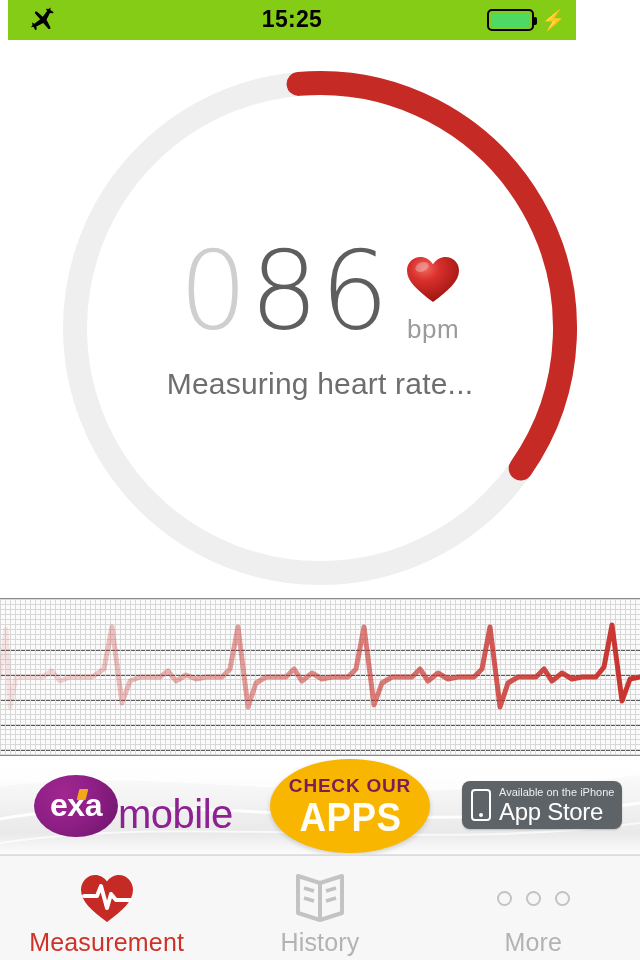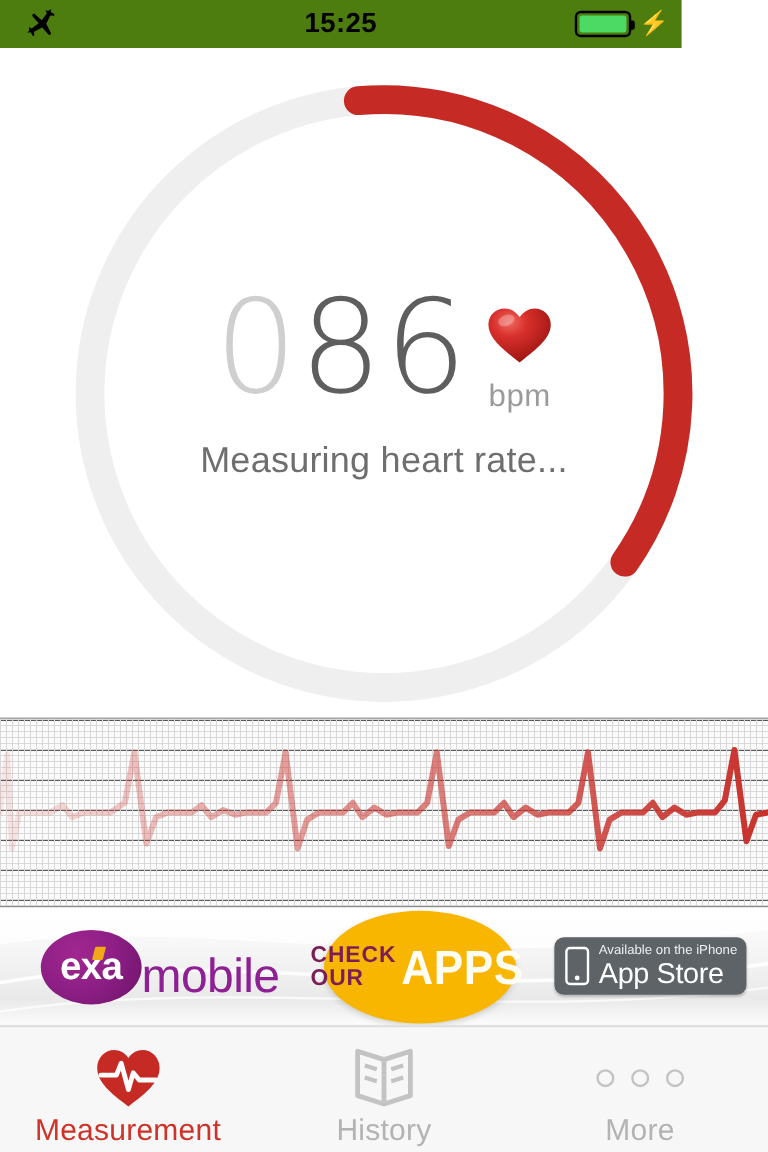--- a/index.html
+++ b/index.html
@@ -10,23 +10,23 @@
     overflow: hidden;
   }
   #app {
     position: relative;
     width: 640px; height: 960px;
     background: #ffffff;
   }
 
   
   .status-bar {
-    position: absolute; top: 0; left: 0;
+    position: absolute; top: 0; left: 8px;
     width: 568px; height: 40px;
-    background: #4d7c0f;
+    background: #84cc16;
     display: flex; align-items: center;
   }
   .status-left {
     position: absolute; left: 14px; top: 7px;
     width: 40px; height: 26px;
     display: flex; align-items: center; justify-content: center;
   }
   .status-time {
     position: absolute; left: 0; right: 0; top: 6px;
     text-align: center;
@@ -144,21 +144,21 @@
   }
   .mobile-text {
     color: #8e2094; font-size: 40px; font-weight: 400;
     letter-spacing: -0.5px;
   }
   .apps-circle {
     position: absolute; left: 270px; top: 2px;
     width: 160px; height: 94px;
     background: #F9B600;
     border-radius: 50%;
-    display: flex; 
+    display: flex; flex-direction: column;
     align-items: center; justify-content: center;
     box-shadow: 0 2px 5px rgba(0,0,0,0.16);
   }
   .apps-top {
     color: #7B1E55; font-size: 19px; font-weight: bold;
     letter-spacing: 0.8px; line-height: 1;
   }
   .apps-big {
     color: #FFFDF4; font-size: 40px; font-weight: bold;
     letter-spacing: 0.5px; line-height: 1; margin-top: 2px;

